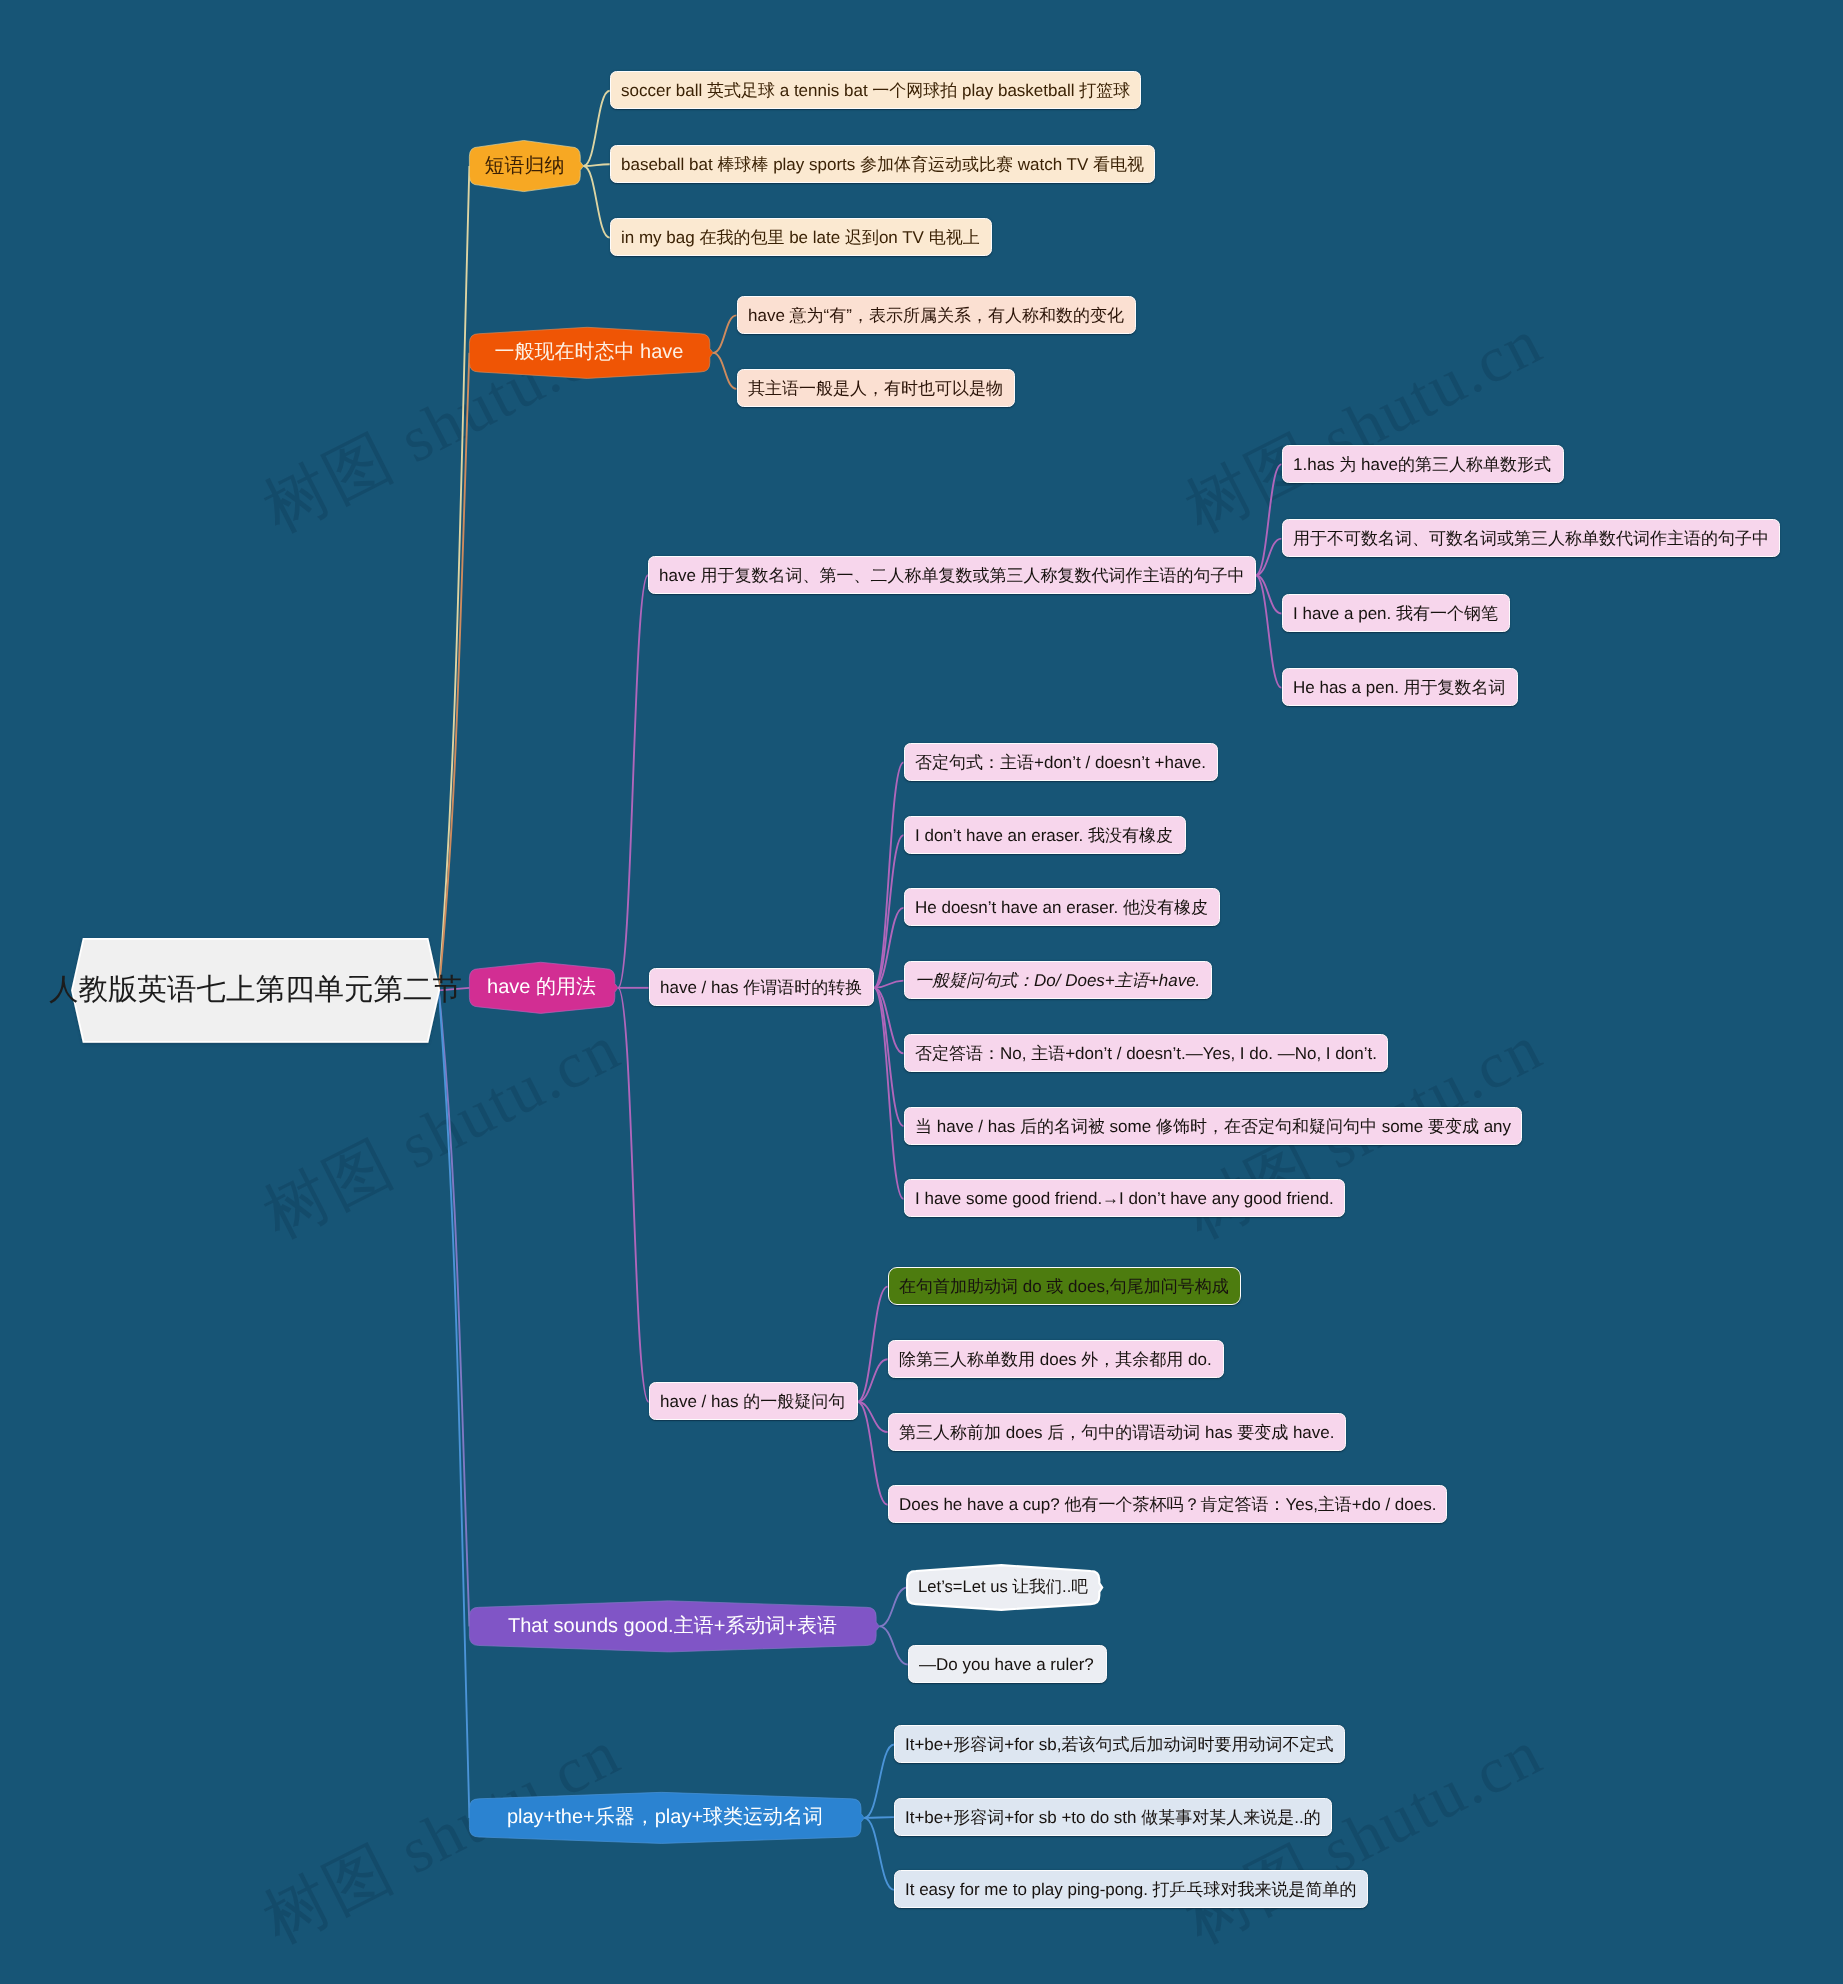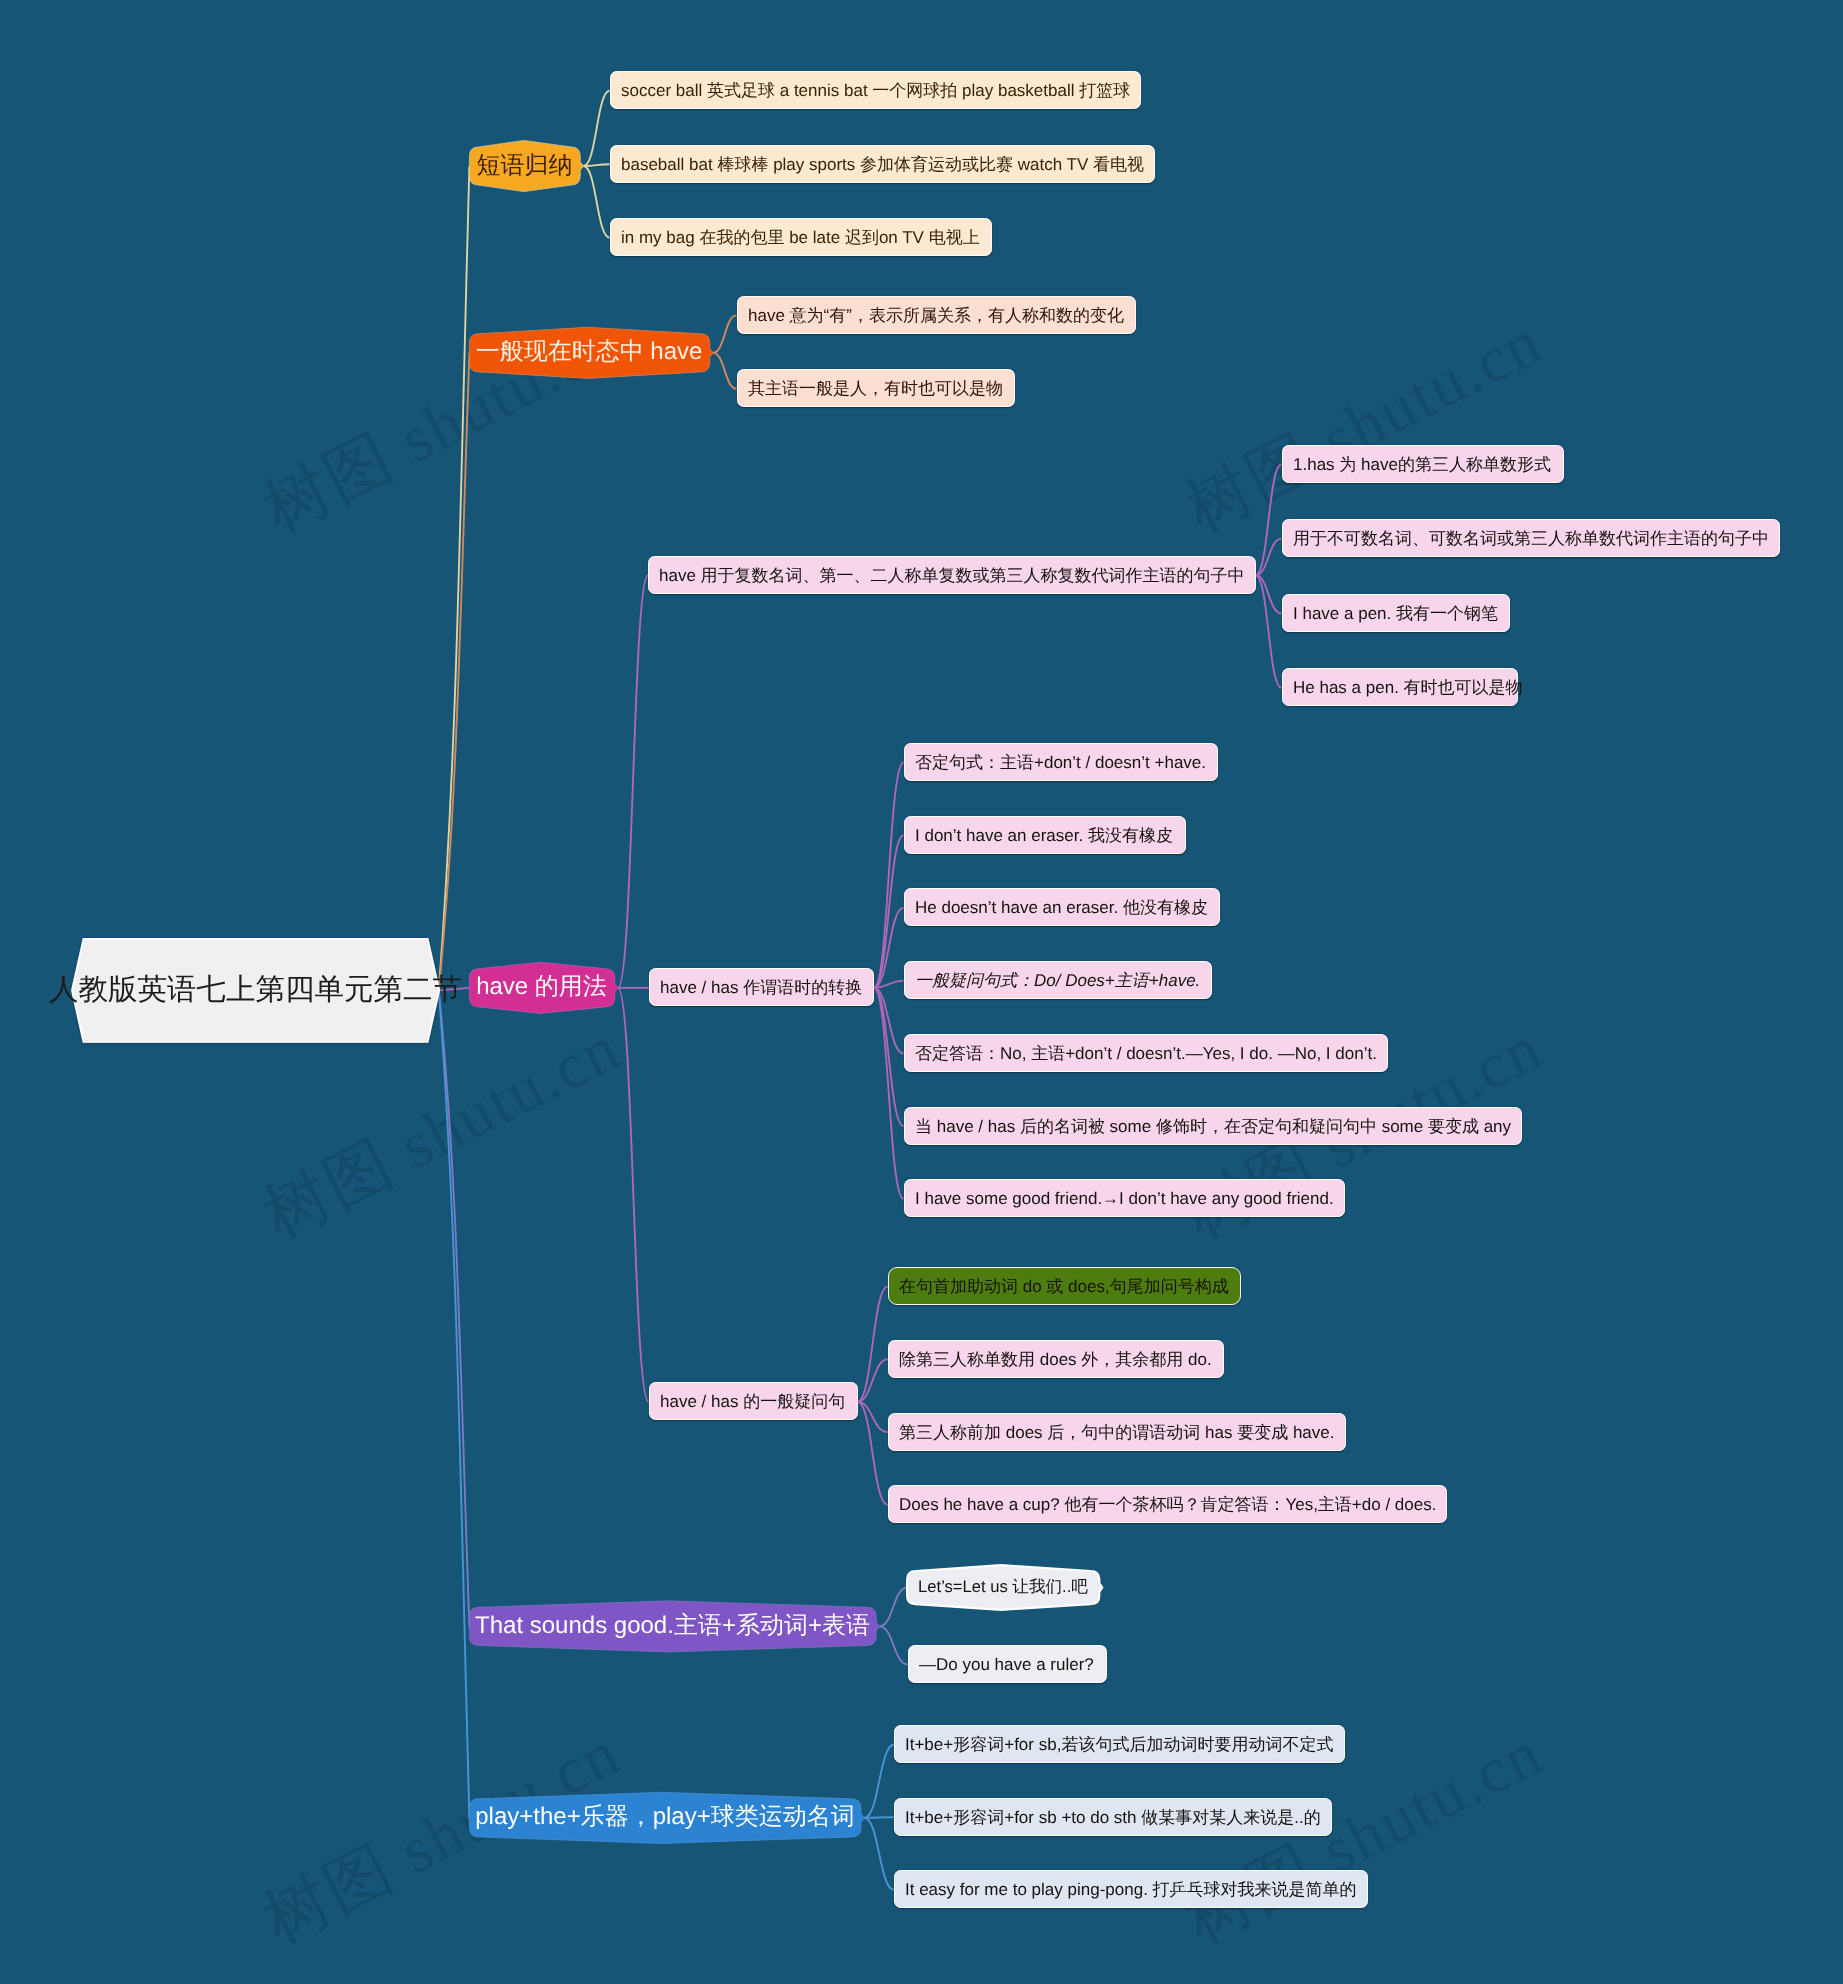--- a/index.html
+++ b/index.html
@@ -11,21 +11,21 @@
   #watermarks{position:absolute;left:0;top:0;width:1843px;height:1985px;overflow:hidden;z-index:1;}
   .wm{position:absolute;white-space:nowrap;font-size:65px;color:rgba(0,16,34,0.14);
       transform-origin:0 0;font-family:"Liberation Serif",serif;letter-spacing:2.2px;}
   svg#diagram{position:absolute;left:0;top:0;width:1843px;height:1985px;z-index:2;
       pointer-events:none;overflow:visible;}
   .node{position:absolute;z-index:3;display:flex;align-items:center;white-space:nowrap;
         box-sizing:border-box;line-height:1;}
   .leaf{height:38px;border-radius:6.5px;padding:0 10px;font-size:17px;
         border:1.8px solid #fcfcfd;
         box-shadow:0 0.7px 1.4px rgba(6,30,50,.62);}
-  .hexlbl{height:38px;padding:0 8px;font-size:24px;justify-content:center;z-index:3;}
+  .hexlbl{height:38px;padding:0 8px;font-size:20px;justify-content:center;z-index:3;}
   .hexleaflbl{height:33px;padding:0 11.5px;font-size:16.6px;justify-content:center;z-index:3;}
   .rootlbl{width:367px;height:103px;justify-content:center;align-items:center;z-index:3;}
   .rootline{font-size:29.5px;color:#1c1c1c;display:block;text-align:center;line-height:1.30;}
 </style>
 </head>
 <body>
 
 <div id="canvas" style="background: rgb(23, 85, 118);">
 <div id="watermarks">
 
@@ -100,21 +100,21 @@
 <div class="node leaf" id="n-p2" style="left:610px;top:145px;width:545px;background:#fbe9d1;color:#3b2205;">baseball bat 棒球棒 play sports 参加体育运动或比赛 watch TV 看电视</div>
 <div class="node leaf" id="n-p3" style="left:610px;top:218px;width:382px;background:#fbe9d1;color:#3b2205;">in my bag 在我的包里 be late 迟到on TV 电视上</div>
 <div class="node hexlbl" id="n-present" style="left:469px;top:333px;width:240px;color:#fdf0e4;">一般现在时态中 have</div>
 <div class="node leaf" id="n-q1" style="left:737px;top:296px;width:399px;background:#fbe0d2;color:#2b1408;">have 意为“有”，表示所属关系，有人称和数的变化</div>
 <div class="node leaf" id="n-q2" style="left:737px;top:369px;width:278px;background:#fbe0d2;color:#2b1408;">其主语一般是人，有时也可以是物</div>
 <div class="node hexlbl" id="n-haveu" style="left:469px;top:968px;width:145px;color:#ffffff;">have 的用法</div>
 <div class="node leaf" id="n-h1" style="left:648px;top:556px;width:608px;background:#f7d6ec;color:#17120f;">have 用于复数名词、第一、二人称单复数或第三人称复数代词作主语的句子中</div>
 <div class="node leaf" id="n-h1a" style="left:1282px;top:445px;width:282px;background:#f7d6ec;color:#17120f;">1.has 为 have的第三人称单数形式</div>
 <div class="node leaf" id="n-h1b" style="left:1282px;top:519px;width:498px;background:#f7d6ec;color:#17120f;">用于不可数名词、可数名词或第三人称单数代词作主语的句子中</div>
 <div class="node leaf" id="n-h1c" style="left:1282px;top:594px;width:228px;background:#f7d6ec;color:#17120f;">I have a pen. 我有一个钢笔</div>
-<div class="node leaf" id="n-h1d" style="left:1282px;top:668px;width:236px;background:#f7d6ec;color:#17120f;">He has a pen. 有时也可以是物</div>
+<div class="node leaf" id="n-h1d" style="left:1282px;top:668px;width:236px;background:#f7d6ec;color:#17120f;">He has a pen. 用于复数名词</div>
 <div class="node leaf" id="n-h2" style="left:649px;top:968px;width:225px;background:#f7d6ec;color:#17120f;">have / has 作谓语时的转换</div>
 <div class="node leaf" id="n-h2a" style="left:904px;top:743px;width:314px;background:#f7d6ec;color:#17120f;">否定句式：主语+don’t / doesn’t +have.</div>
 <div class="node leaf" id="n-h2b" style="left:904px;top:816px;width:282px;background:#f7d6ec;color:#17120f;">I don’t have an eraser. 我没有橡皮</div>
 <div class="node leaf" id="n-h2c" style="left:904px;top:888px;width:316px;background:#f7d6ec;color:#17120f;">He doesn’t have an eraser. 他没有橡皮</div>
 <div class="node leaf" id="n-h2d" style="left:904px;top:961px;width:308px;background:#f7d6ec;color:#17120f;font-style:italic;">一般疑问句式：Do/ Does+主语+have.</div>
 <div class="node leaf" id="n-h2e" style="left:904px;top:1034px;width:484px;background:#f7d6ec;color:#17120f;">否定答语：No, 主语+don’t / doesn’t.—Yes, I do. —No, I don’t.</div>
 <div class="node leaf" id="n-h2f" style="left:904px;top:1107px;width:618px;background:#f7d6ec;color:#17120f;">当 have / has 后的名词被 some 修饰时，在否定句和疑问句中 some 要变成 any</div>
 <div class="node leaf" id="n-h2g" style="left:904px;top:1179px;width:441px;background:#f7d6ec;color:#17120f;">I have some good friend.→I don’t have any good friend.</div>
 <div class="node leaf" id="n-h3" style="left:649px;top:1382px;width:209px;background:#f7d6ec;color:#17120f;">have / has 的一般疑问句</div>
 <div class="node leaf" id="n-h3a" style="left:888px;top:1267px;width:353px;background:#4d7c0f;color:#17120f;border-radius:9px;">在句首加助动词 do 或 does,句尾加问号构成</div>

